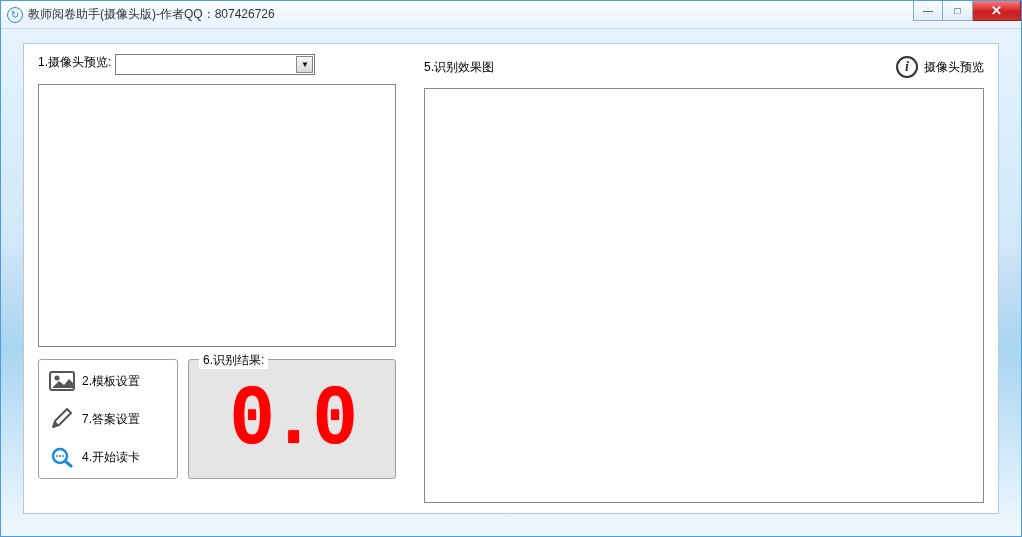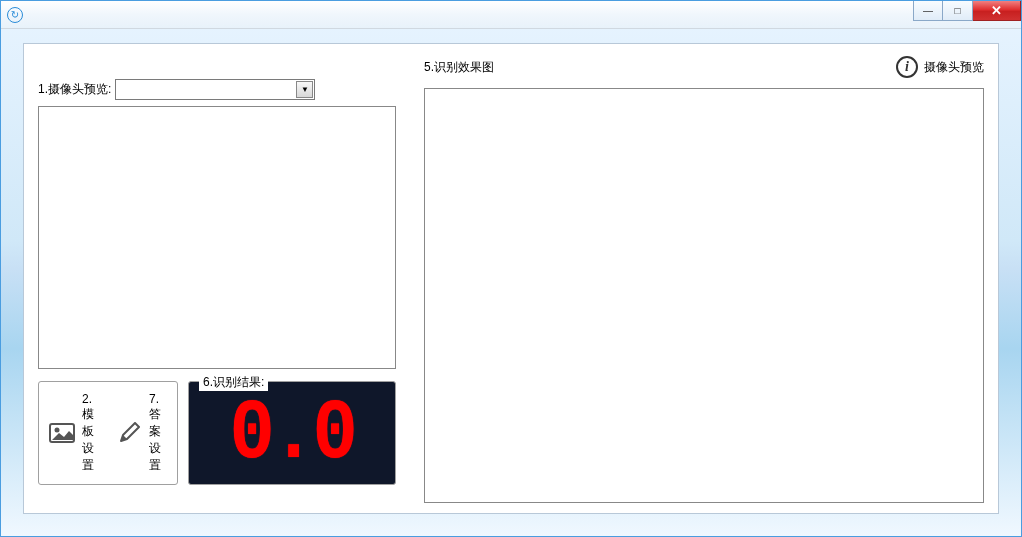--- a/index.html
+++ b/index.html
@@ -61,21 +61,21 @@
   position: absolute;
   top: 42px; left: 22px; right: 22px; bottom: 22px;
   background: #ffffff;
   border: 1px solid #b8c8d8;
   padding: 10px 14px;
   display: flex;
   gap: 28px;
 }
 .left-col { width: 358px; display: flex; flex-direction: column; }
 .right-col { flex: 1; display: flex; flex-direction: column; position: relative; }
-.row-label { display: flex; align-items: center; height: 26px; margin-bottom: 4px; margin-top: 22px; }
+.row-label { display: flex; height: 26px; margin-bottom: 4px; }
 .label-text { font-size: 12px; color: #000; }
 .combo {
   flex: 0 0 200px; margin-left: 4px;
   height: 21px;
   border: 1px solid #7a7a7a;
   background: #fff;
   display: flex; align-items: center; justify-content: flex-end;
   padding-right: 1px;
 }
 .combo-arrow {
@@ -91,34 +91,34 @@
   width: 100%;
 }
 .preview-box { height: 263px; }
 .bottom-row { display: flex; gap: 10px; margin-top: 12px; }
 .btn-stack {
   width: 140px;
   border: 1px solid #a0a0a0;
   border-radius: 3px;
   background: #fff;
   padding: 8px 6px;
-  display: flex; gap: 12px;
+  display: flex; flex-direction: column; gap: 12px;
 }
 .stack-item {
   display: flex; align-items: center; gap: 7px;
   padding: 2px 4px;
   cursor: pointer;
 }
 .stack-icon { width: 26px; height: 22px; display: flex; align-items: center; justify-content: center; }
 .stack-label { font-size: 12px; color: #000; }
 .result-group {
   flex: 1;
   border: 1px solid #a0a0a0;
   border-radius: 3px;
-  background: #0f172a;
+  background: #e5e5e5;
   position: relative;
   padding: 12px 17px 8px;
   display: flex; align-items: center; justify-content: center;
 }
 .group-caption {
   position: absolute; top: -8px; left: 10px;
   background: #fff; padding: 0 4px;
   font-size: 12px; color: #000;
 }
 .seven-seg {
@@ -142,20 +142,21 @@
 }
 .result-box { flex: 1; }
 </style>
 </head>
 <body>
 
 <div class="window">
 
   <div class="titlebar">
     <div class="titlebar-icon">↻</div>
+    <div class="title-text">教师阅卷助手(摄像头版)-作者QQ：807426726</div>
     <div class="win-controls">
       <div class="win-btn">
           <span>—</span>
         </div>
       <div class="win-btn">
           <span>□</span>
         </div>
       <div class="win-btn close">
           <span>✕</span>
         </div>
@@ -192,20 +193,32 @@
           <div class="stack-item">
             <div class="stack-icon">
               <svg width="24" height="22" viewBox="0 0 24 22">
                   <path d="M3 19 L5 13 L17 1 L21 5 L9 17 Z" fill="none" stroke="#555" stroke-width="2" stroke-linejoin="round"></path>
                   <path d="M3 19 L5 13 L9 17 Z" fill="#555"></path>
                 </svg>
             </div>
             <span class="stack-label">7.答案设置</span>
           </div>
 
+          <div class="stack-item">
+            <div class="stack-icon">
+              <svg width="24" height="22" viewBox="0 0 24 22">
+                  <circle cx="10" cy="10" r="7" fill="none" stroke="#1a8cd8" stroke-width="2.5"></circle>
+                  <line x1="15" y1="15" x2="21" y2="20" stroke="#1a8cd8" stroke-width="3" stroke-linecap="round"></line>
+                  <circle cx="7" cy="10" r="1" fill="#1a8cd8"></circle>
+                  <circle cx="10" cy="10" r="1" fill="#1a8cd8"></circle>
+                  <circle cx="13" cy="10" r="1" fill="#1a8cd8"></circle>
+                </svg>
+            </div>
+            <span class="stack-label">4.开始读卡</span>
+          </div>
 
         </div>
 
         <div class="result-group">
           <div class="group-caption">6.识别结果:</div>
           <div class="seven-seg">0.0</div>
         </div>
       </div>
     </div>
 

